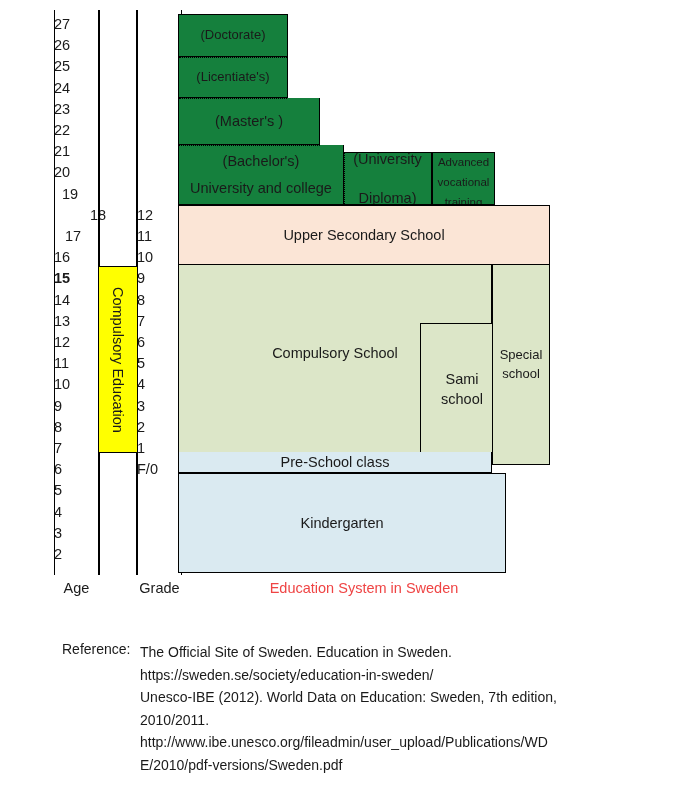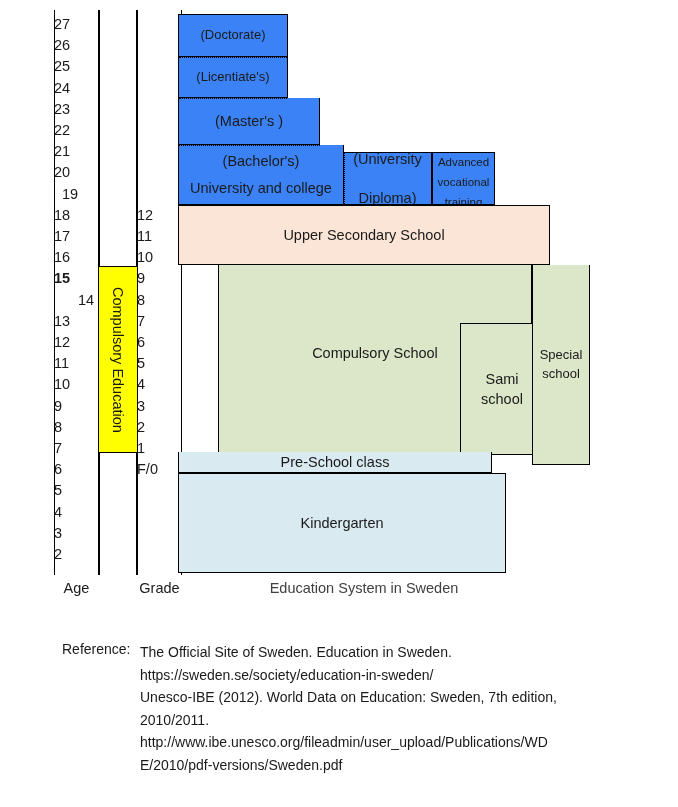--- a/index.html
+++ b/index.html
@@ -57,23 +57,23 @@
     border:1.4px solid #000;
     display:flex;
     align-items:center;
     justify-content:center;
     text-align:center;
     font-size:14.5px;
     line-height:1.25;
     color:#1a1a1a;
     overflow:hidden;
   }
-  .peach{background:#3b82f6;}
+  .peach{background:#15803d;}
   .peach-light{background:#FBE5D6;}
-  .green{background:#DCE6C8;margin-left:40px;}
+  .green{background:#DCE6C8;}
   .blue{background:#DAEAF1;}
 
   
   .dotted{
     position:absolute;
     border-top:1.6px dotted #000;
     height:0;
   }
   .dotted-v{
     position:absolute;
@@ -82,21 +82,21 @@
   }
   .dashed{
     position:absolute;
     border-top:1.4px dashed #000;
     height:0;
   }
 
   .caption{
     position:absolute;
     font-size:14.5px;
-    color:#404040;
+    color:#ef4444;
     text-align:center;
   }
   .ref-label{position:absolute;font-size:14px;color:#1a1a1a;}
   .ref-lines{position:absolute;font-size:14px;line-height:22.5px;color:#1a1a1a;width:470px;}
   .ref-lines div{white-space:pre-wrap;}
 
   .small{font-size:11.5px;line-height:1.45;}
   .mid{font-size:13px;line-height:1.3;}
 </style>
 </head>
@@ -108,25 +108,25 @@
   <div id="age-ticks">
       <div class="tick" style="left: 54px; width: 45px; top: 17px;">27</div>
       <div class="tick" style="left: 54px; width: 45px; top: 38.2px;">26</div>
       <div class="tick" style="left: 54px; width: 45px; top: 59.4px;">25</div>
       <div class="tick" style="left: 54px; width: 45px; top: 80.6px;">24</div>
       <div class="tick" style="left: 54px; width: 45px; top: 101.8px;">23</div>
       <div class="tick" style="left: 54px; width: 45px; top: 123px;">22</div>
       <div class="tick" style="left: 54px; width: 54px; top: 144.2px;">21</div>
       <div class="tick" style="left: 54px; width: 45px; top: 165.4px;">20</div>
       <div class="tick" style="left: 54px; width: 45px; top: 186.6px; padding-left: 8px;">19</div>
-      <div class="tick" style="left: 54px; width: 45px; top: 207.8px;">18</div>
-      <div class="tick" style="left: 54px; width: 45px; top: 229px;">17</div>
+      <div class="tick" style="left: 54px; width: 45px; top: 207.8px; padding-left: 36px;">18</div>
+      <div class="tick" style="left: 54px; width: 45px; top: 229px; padding-left: 11px;">17</div>
       <div class="tick" style="left: 54px; width: 45px; top: 250.2px;">16</div>
       <div class="tick" style="left: 54px; width: 45px; top: 271.4px; font-weight: bold;">15</div>
-      <div class="tick" style="left: 54px; width: 45px; top: 292.6px; padding-left: 24px;">14</div>
+      <div class="tick" style="left: 54px; width: 45px; top: 292.6px;">14</div>
       <div class="tick" style="left: 54px; width: 45px; top: 313.8px;">13</div>
       <div class="tick" style="left: 54px; width: 45px; top: 335px;">12</div>
       <div class="tick" style="left: 54px; width: 45px; top: 356.2px;">11</div>
       <div class="tick" style="left: 54px; width: 45px; top: 377.4px;">10</div>
       <div class="tick" style="left: 54px; width: 45px; top: 398.6px;">9</div>
       <div class="tick" style="left: 54px; width: 45px; top: 419.8px;">8</div>
       <div class="tick" style="left: 54px; width: 45px; top: 441px;">7</div>
       <div class="tick" style="left: 54px; width: 45px; top: 462.2px;">6</div>
       <div class="tick" style="left: 54px; width: 45px; top: 483.4px;">5</div>
       <div class="tick" style="left: 54px; width: 45px; top: 504.6px;">4</div>

